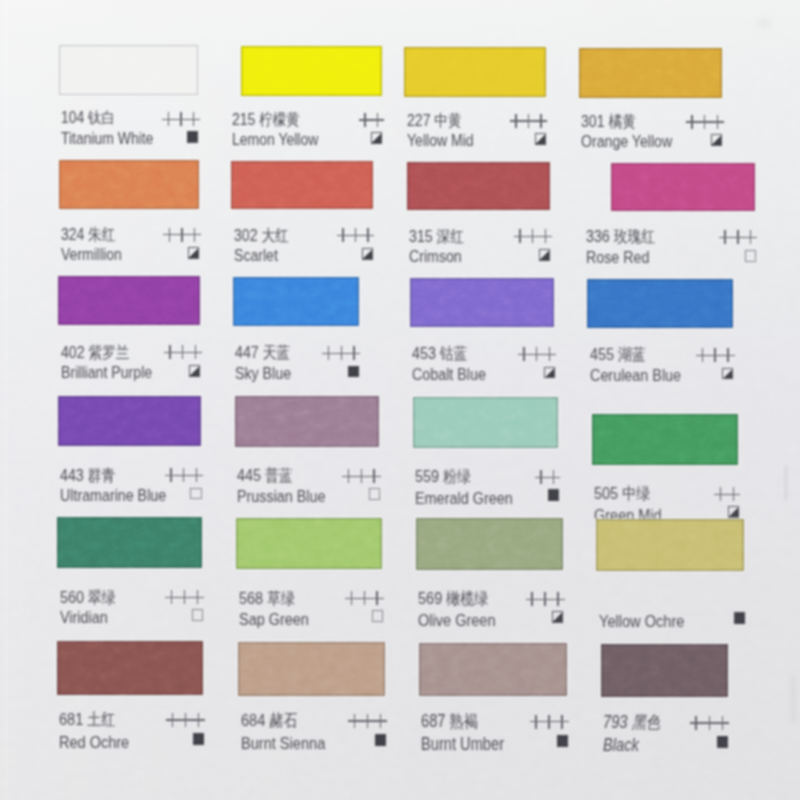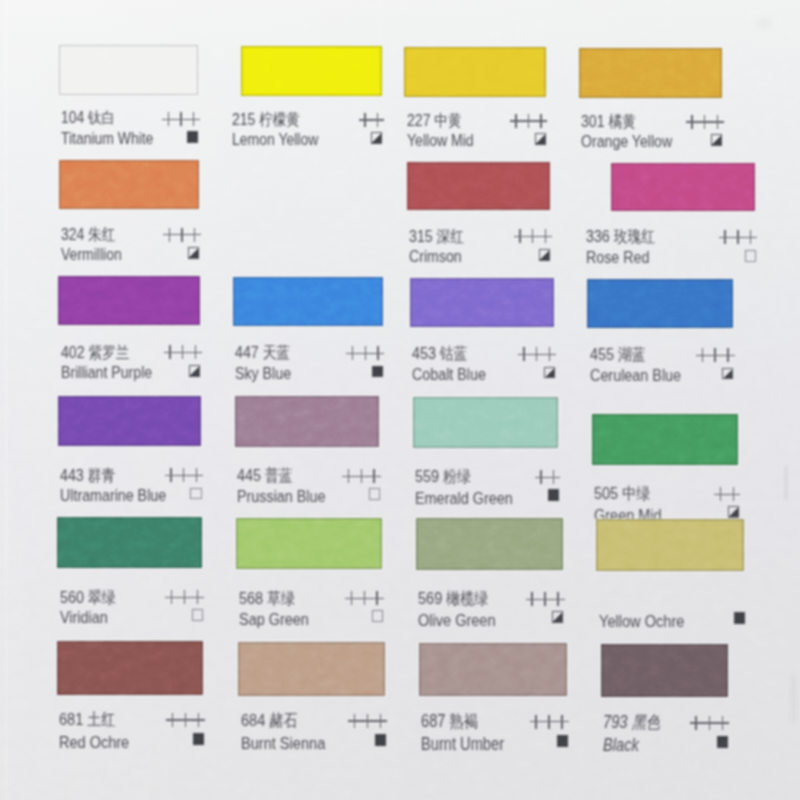--- a/index.html
+++ b/index.html
@@ -98,20 +98,31 @@
   <div class="sw" style="height: 48.5px; background: rgb(221, 129, 82);"></div>
   <div class="line1" style="top:64.8px;">
     <span class="t1"><span class="code">324</span><span class="sp"> </span><span class="cn">朱红</span></span>
     <span class="rating"><i class="plus"></i><i class="plus"></i><i class="plus"></i></span>
   </div>
   <div class="line2" style="top:86.4px;">
     <span class="en">Vermillion</span>
     <span class="opacity-icon ic-half"></span>
   </div>
 </div>
+<div class="cell" style="left:231.0px;top:160.9px;width:141.7px;--s:1.018;">
+  <div class="sw" style="height: 48.5px; background: rgb(207, 96, 84);"></div>
+  <div class="line1" style="top:64.8px;">
+    <span class="t1"><span class="code">302</span><span class="sp"> </span><span class="cn">大红</span></span>
+    <span class="rating"><i class="plus"></i><i class="plus"></i><i class="plus"></i></span>
+  </div>
+  <div class="line2" style="top:86.4px;">
+    <span class="en">Scarlet</span>
+    <span class="opacity-icon ic-half"></span>
+  </div>
+</div>
 <div class="cell" style="left:406.9px;top:161.9px;width:143.0px;--s:1.023;">
   <div class="sw" style="height: 48.5px; background: rgb(174, 80, 84);"></div>
   <div class="line1" style="top:64.8px;">
     <span class="t1"><span class="code">315</span><span class="sp"> </span><span class="cn">深红</span></span>
     <span class="rating"><i class="plus"></i><i class="plus"></i><i class="plus"></i></span>
   </div>
   <div class="line2" style="top:86.4px;">
     <span class="en">Crimson</span>
     <span class="opacity-icon ic-half"></span>
   </div>
@@ -131,21 +142,21 @@
   <div class="sw" style="height: 49px; background: rgb(146, 64, 165);"></div>
   <div class="line1" style="top:66.7px;">
     <span class="t1"><span class="code">402</span><span class="sp"> </span><span class="cn">紫罗兰</span></span>
     <span class="rating"><i class="plus"></i><i class="plus"></i><i class="plus"></i></span>
   </div>
   <div class="line2" style="top:88.2px;">
     <span class="en">Brilliant Purple</span>
     <span class="opacity-icon ic-half"></span>
   </div>
 </div>
-<div class="cell" style="left:232.7px;top:276.9px;width:150px;--s:1.026;">
+<div class="cell" style="left:232.7px;top:276.9px;width:126px;--s:1.026;">
   <div class="sw" style="height: 49px; background: rgb(59, 133, 222);"></div>
   <div class="line1" style="top:66.6px;">
     <span class="t1"><span class="code">447</span><span class="sp"> </span><span class="cn">天蓝</span></span>
     <span class="rating"><i class="plus"></i><i class="plus"></i><i class="plus"></i></span>
   </div>
   <div class="line2" style="top:88.1px;">
     <span class="en">Sky Blue</span>
     <span class="opacity-icon ic-full"></span>
   </div>
 </div>

